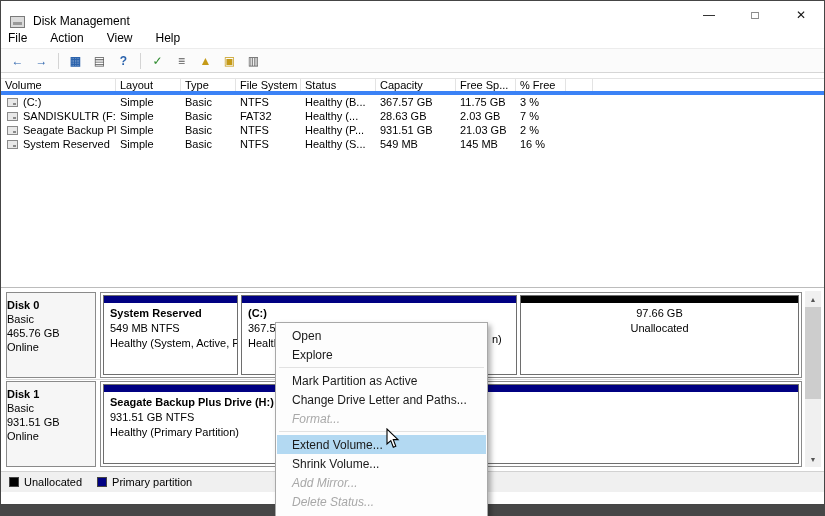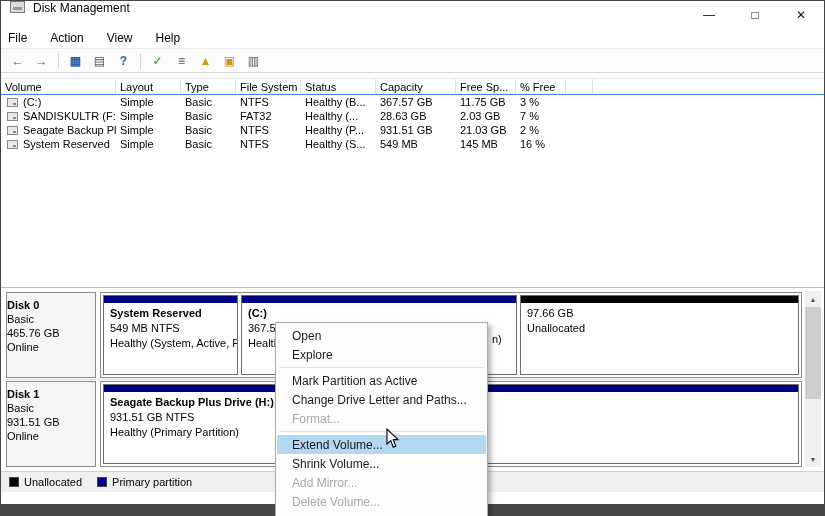--- a/index.html
+++ b/index.html
@@ -11,81 +11,81 @@
     font-family: "Liberation Sans", sans-serif;
     color: #000;
   }
   .window {
     position: absolute; left:0; top:0;
     width: 825px; height: 505px;
     background: #fff;
     border: 1px solid #454545;
   }
   
-  .titlebar { height: 27px; display:flex; align-items:flex-start; padding-left:9px; background:#fff; }
+  .titlebar { height: 27px; display:flex; align-items:flex-end; padding-left:9px; background:#fff; }
   .app-icon { width:15px; height:12px; border:1px solid #7a7a7a; background:#dcdcdc; position:relative; }
   .app-icon::after { content:""; position:absolute; left:2px; right:2px; bottom:2px; height:3px; background:#9a9a9a; }
   .title { font-size:12px; margin-left:8px; }
   .win-controls { margin-left:auto; display:flex; height:100%; }
   .ctl { width:46px; display:flex; align-items:center; justify-content:center; font-size:12px; color:#111; }
   
   .menubar { height:20px; display:flex; align-items:center; padding-left:4px; gap:17px; font-size:12px; }
   .menu-item { padding:1px 3px; }
   
   .toolbar { height:25px; display:flex; align-items:center; padding-left:7px; gap:5px;
              border-top:1px solid #ececec; border-bottom:1px solid #d6d6d6; background:#fbfbfb; }
   .tb-icon { width:19px; height:19px; display:flex; align-items:center; justify-content:center; font-size:12px; color:#555; }
   .tb-blue { color:#2a62ac; font-weight:bold; }
   .tb-green { color:#2e8b2e; }
   .tb-yellow { color:#c59a18; }
   .tb-sep { width:1px; height:16px; background:#d4d4d4; margin:0 2px; }
   
   .volume-pane { height:215px; padding-top:5px; background:#fff; border-bottom:1px solid #bcbcbc; }
   .vrow { display:flex; height:14px; align-items:center; font-size:11px; }
-  .vhead { height:17px; border-top:1px solid #e3e3e3; border-bottom:1px solid #3b82f6; }
+  .vhead { height:17px; border-top:1px solid #e3e3e3; border-bottom:4px solid #3b82f6; }
   .vcell { padding-left:4px; overflow:hidden; white-space:nowrap; display:flex; align-items:center; height:100%; }
   .vhead .vcell { border-right:1px solid #e3e3e3; }
   .c0 { width:115px; } .c1 { width:65px; } .c2 { width:55px; } .c3 { width:65px; }
   .c4 { width:75px; } .c5 { width:80px; } .c6 { width:60px; } .c7 { width:50px; } .c8 { width:27px; }
   .vol-icon { width:11px; height:9px; border:1px solid #8a8a8a; background:#e9e9e9; margin:0 5px 0 2px; flex:0 0 auto; position:relative; }
   .vol-icon::after { content:""; position:absolute; right:1px; bottom:1px; width:3px; height:2px; background:#8a8a8a; }
   
   .disk-pane { position:relative; height:183px; background:#fff; padding:4px 22px 0 5px; }
   .disk-strip { display:flex; height:86px; }
   .strip-sep { height:1px; background:#dadada; margin:1px 0; }
   .disk-label { flex:0 0 90px; border:1px solid #8a8a8a; background:#f6f6f6; padding:5px 0; font-size:11px; line-height:14px; }
   .disk-label .dname { font-weight:bold; }
   .part-area { flex:1 1 auto; border:1px solid #8a8a8a; margin-left:4px; display:flex; gap:3px; padding:2px; min-width:0; }
   .part-block { border:1px solid #6e6e6e; display:flex; flex-direction:column; min-width:0; position:relative; overflow:hidden; }
   .part-stripe { height:7px; background:#000082; flex:0 0 auto; }
   .part-block.unalloc .part-stripe { background:#000000; }
   .part-body { padding:3px 6px; font-size:11px; line-height:15px; white-space:nowrap; overflow:hidden; }
   .part-title { font-weight:bold; }
   .p-sysres { flex:0 0 135px; }
   .p-c { flex:0 0 276px; }
-  .p-unalloc { flex:1 1 auto; }
+  .p-unalloc { flex:1 1 auto;text-align:center; }
   .p-full { flex:1 1 auto; }
   .c-tail { position:absolute; left:250px; top:37px; font-size:11px; }
   
   .scrollbar { position:absolute; right:3px; top:3px; width:16px; height:176px; background:#f0f0f0; }
   .sb-btn { height:16px; display:flex; align-items:center; justify-content:center; font-size:7px; color:#555; }
   .sb-btn.down { position:absolute; bottom:0; left:0; width:16px; }
   .sb-thumb { position:absolute; top:16px; left:0; width:16px; height:92px; background:#cdcdcd; }
   
   .legend { height:21px; background:#f0f0f0; border-top:1px solid #d2d2d2; display:flex; align-items:center; padding-left:8px; gap:15px; font-size:11px; }
   .lg-item { display:flex; align-items:center; gap:5px; }
   .lg-swatch { width:10px; height:10px; border:1px solid #444; }
   .sw-unalloc { background:#000000; }
   .sw-primary { background:#000082; }
   
   .context-menu { position:absolute; left:275px; top:322px; width:213px; height:200px;
                   background:#fdfdfd; border:1px solid #a8a8a8; box-shadow:3px 3px 5px rgba(0,0,0,0.3);
                   padding:3px 1px; z-index:20; overflow:hidden; }
   .cm-item { height:19px; display:flex; align-items:center; padding-left:15px; font-size:12px; color:#1a1a1a; white-space:nowrap; }
-  .cm-item.disabled { color:#a8a8a8; }
+  .cm-item.disabled { color:#a8a8a8;font-style:italic; }
   .cm-item.highlight { background:#b3d9f2; }
   .cm-sep { height:1px; background:#e2e2e2; margin:3px 2px; }
   
   .cursor { position:absolute; left:386px; top:428px; z-index:30; }
 </style>
 </head>
 <body>
 
 <div class="window">
 
@@ -270,18 +270,18 @@
   <div class="cm-item">Open</div>
   <div class="cm-item">Explore</div>
   <div class="cm-sep"></div>
   <div class="cm-item">Mark Partition as Active</div>
   <div class="cm-item">Change Drive Letter and Paths...</div>
   <div class="cm-item disabled">Format...</div>
   <div class="cm-sep"></div>
   <div class="cm-item highlight">Extend Volume...</div>
   <div class="cm-item">Shrink Volume...</div>
   <div class="cm-item disabled">Add Mirror...</div>
-  <div class="cm-item disabled">Delete Volume...</div>
+  <div class="cm-item disabled">Delete Status...</div>
 </div>
 
 <svg class="cursor" width="14" height="21" viewBox="0 0 14 21">
   <path d="M1 1 L1 16 L4.8 12.6 L7.3 19.2 L9.8 18.2 L7.3 11.6 L12 11.6 Z" fill="#ffffff" stroke="#000000" stroke-width="1.1"></path>
 </svg>
 
 </body></html>

